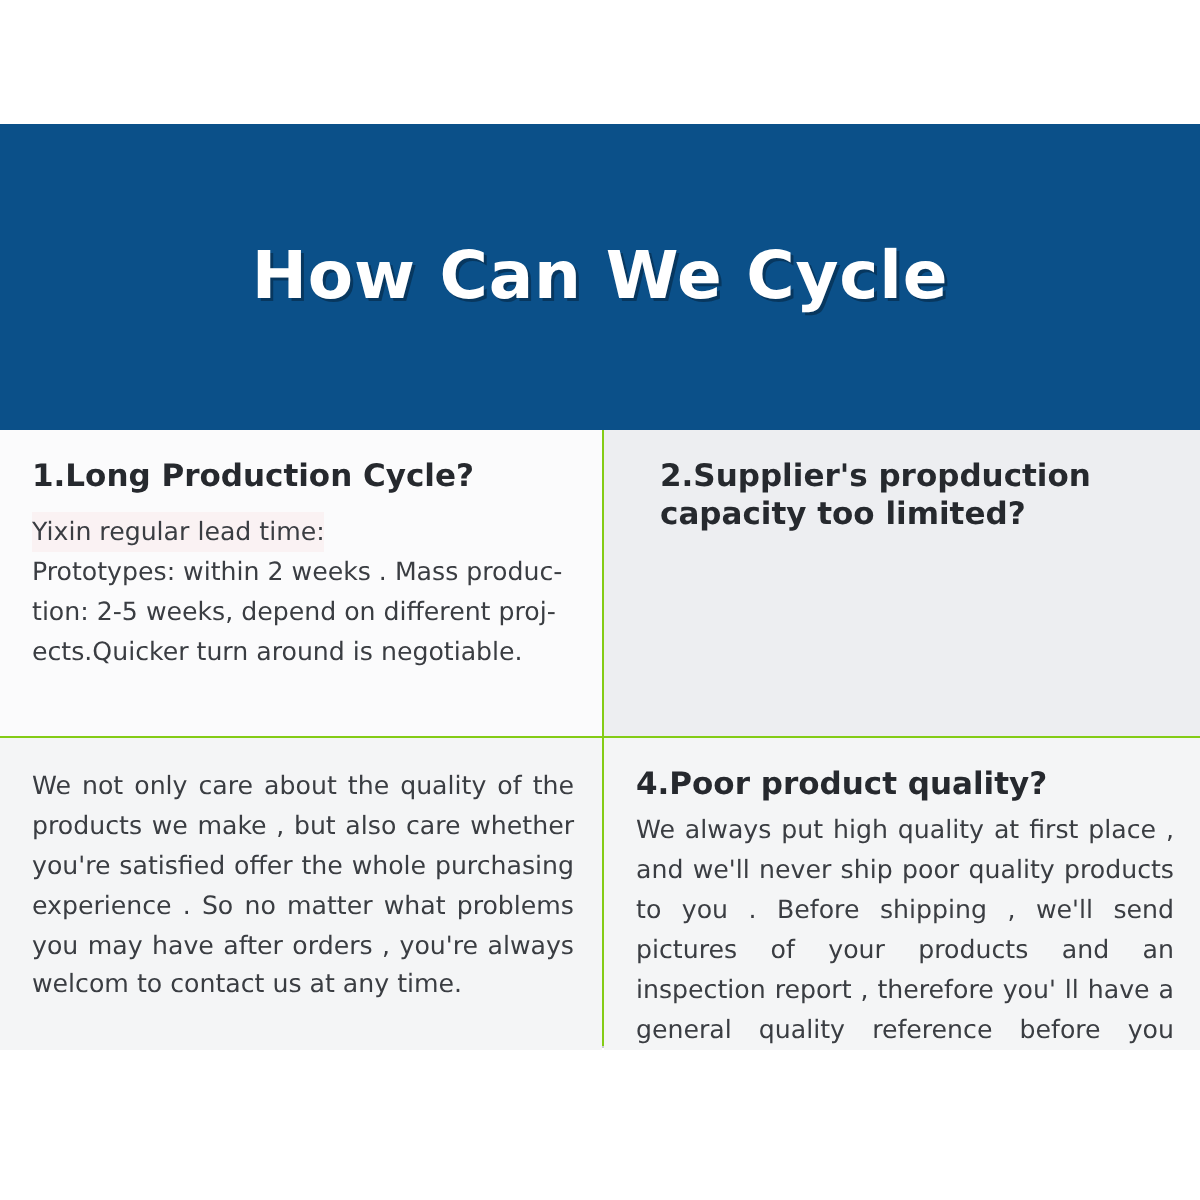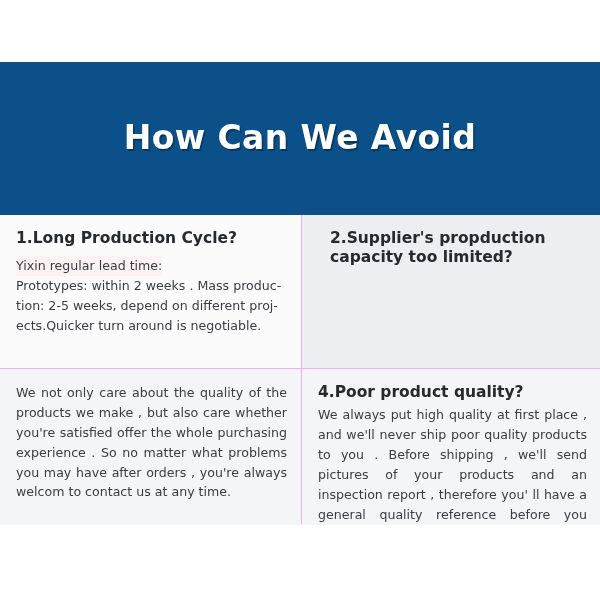--- a/index.html
+++ b/index.html
@@ -50,21 +50,21 @@
   
   .grid {
     position: absolute;
     left: 0;
     top: 215px;
     width: 600px;
     height: 309px;
     display: grid;
     grid-template-columns: 301px 299px;
     grid-template-rows: 153px 156px;
-    background: #f0abfc;
+    background: #84cc16;
     column-gap: 1px;
     row-gap: 1px;
     box-sizing: border-box;
     border-bottom: 1px solid #c9ccd1;
   }
 
   .cell {
     box-sizing: border-box;
     padding: 14px 14px 8px 16px;
     overflow: hidden;
@@ -113,21 +113,21 @@
   .bottom-blank { top: 525px; height: 75px; }
 </style>
 </head>
 <body>
 
 <div id="page">
 
   <div class="top-blank"></div>
 
   <div class="banner">
-    <div class="banner-line">How Can We Avoid</div>
+    <div class="banner-line">How Can We Cycle</div>
   </div>
 
   <div class="grid">
 
     <div class="cell cell-1">
       <p class="cell-heading">1.Long Production Cycle?</p>
       <p class="cell-body"><span class="lead-line">Yixin regular lead time:</span><span>Prototypes: within 2 weeks . Mass produc-tion: 2-5 weeks, depend on different proj-ects.Quicker turn around is negotiable.</span></p>
     </div>
 
     <div class="cell cell-2">

